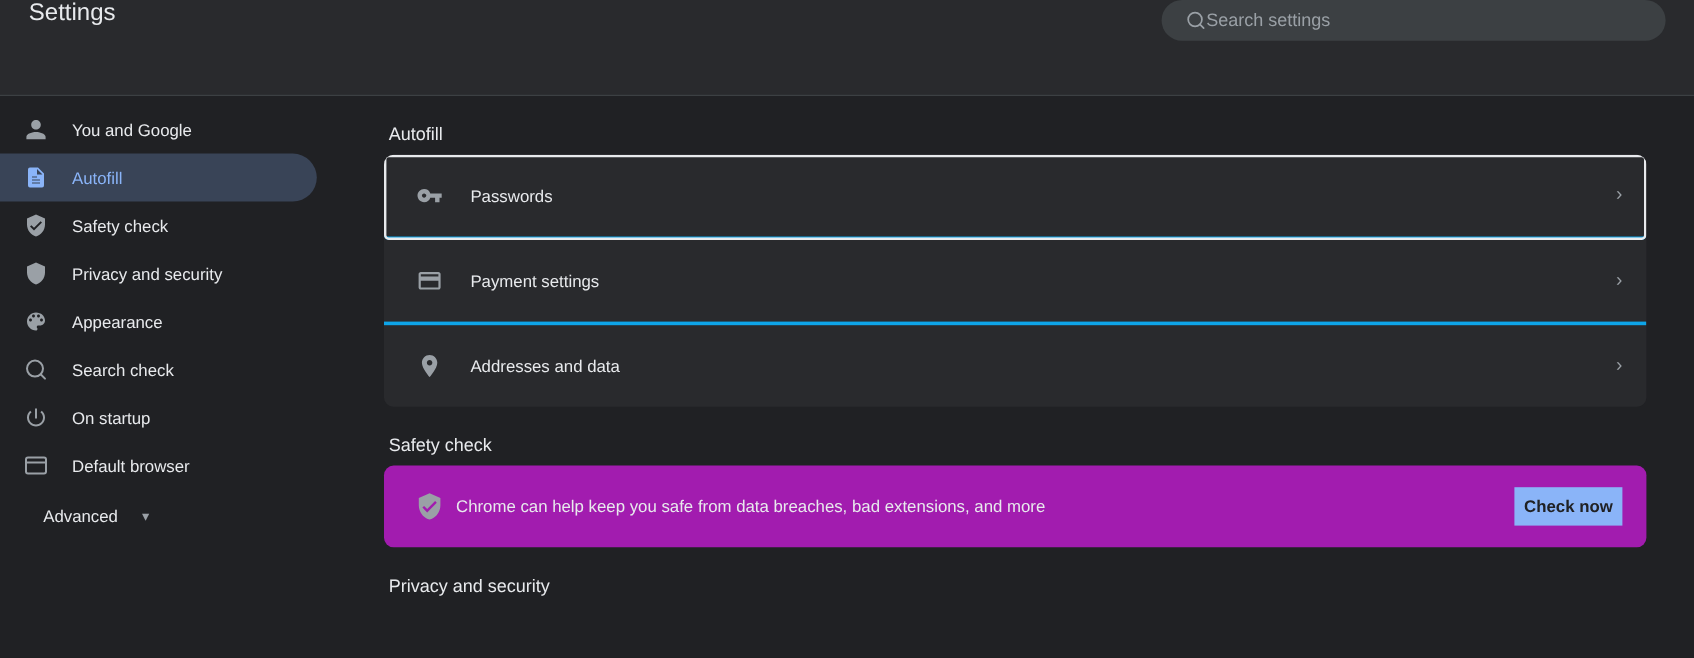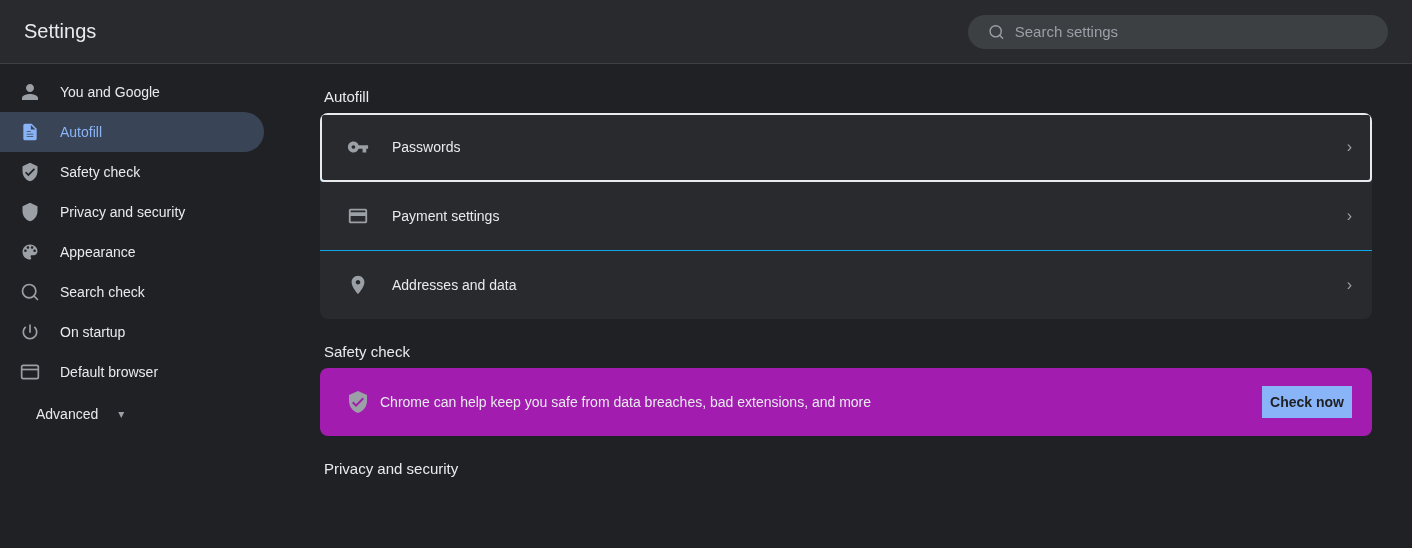--- a/index.html
+++ b/index.html
@@ -10,41 +10,40 @@
       display: flex;
       flex-direction: column;
       height: 548px;
       width: 1412px;
       overflow: hidden;
     }
 
     
     .top-bar {
       background: #292a2d;
-      height: 64px;
-      display: flex;
-      align-items: center;
+      height: 80px;
+      display: flex;
+      align-items: flex-start;
       padding: 0 24px;
       border-bottom: 1px solid #3c4043;
       flex-shrink: 0;
     }
     .top-bar-title {
       font-size: 20px;
       font-weight: 400;
       color: #e8eaed;
       margin-right: auto;
     }
     .search-bar {
       display: flex;
       align-items: center;
       background: #3c4043;
       border-radius: 24px;
       padding: 8px 20px;
       width: 420px;
-      gap: 10px;
     }
     .search-bar input {
       background: transparent;
       border: none;
       outline: none;
       color: #e8eaed;
       font-size: 15px;
       width: 100%;
     }
     .search-bar input::placeholder {
@@ -134,21 +133,21 @@
       background: #292a2d;
       border-radius: 8px;
       margin-bottom: 24px;
       overflow: hidden;
     }
     .settings-item {
       display: flex;
       align-items: center;
       padding: 16px 20px;
       cursor: pointer;
-      border-bottom: 1px solid #0ea5e9;
+      border-bottom: 3px solid #0ea5e9;
       transition: background 0.15s;
     }
     .settings-item:last-child {
       border-bottom: none;
     }
     .settings-item.highlighted {
       outline: 2px solid #e8eaed;
       outline-offset: -2px;
       border-radius: 4px;
     }

